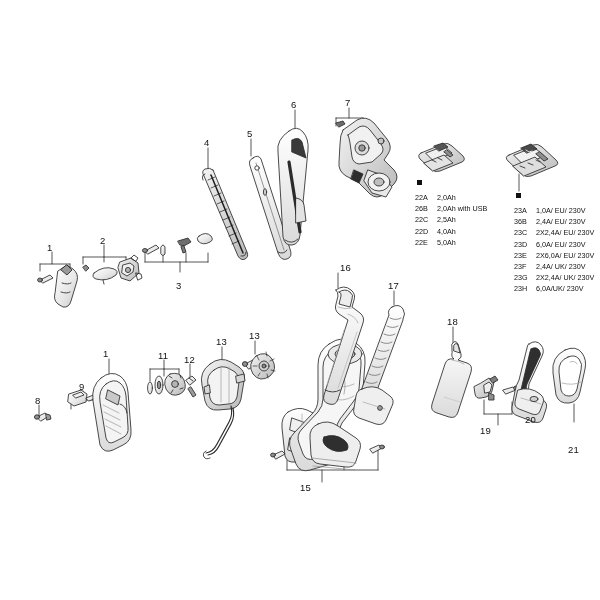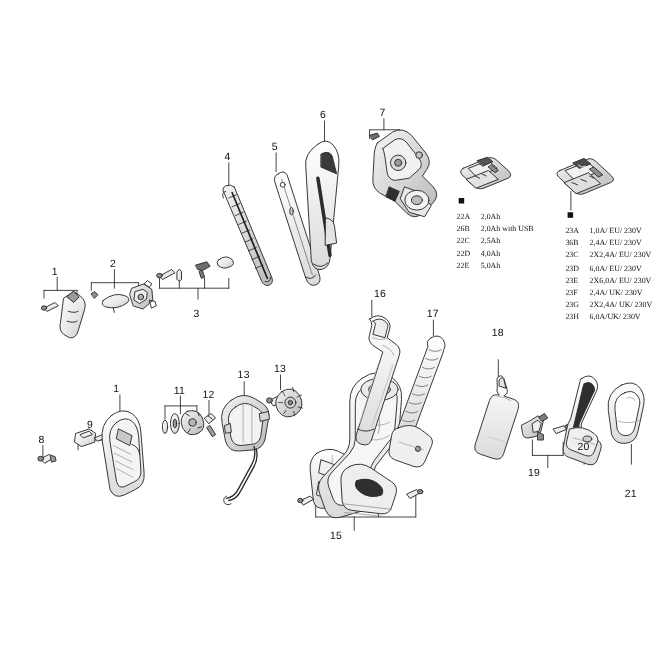--- a/index.html
+++ b/index.html
@@ -3,21 +3,21 @@
 <meta charset="utf-8">
 <style>
   html,body{margin:0;padding:0;background:#ffffff;}
   body{width:600px;height:600px;overflow:hidden;
        font-family:"Liberation Sans","DejaVu Sans",sans-serif;color:#1a1a1a;}
   #stage{position:relative;width:600px;height:600px;background:#fff;}
   svg.layer{position:absolute;left:0;top:0;width:600px;height:600px;}
   .callout{position:absolute;font-size:9.5px;color:#111;white-space:nowrap;
            letter-spacing:.2px;line-height:1;}
   .legend{position:absolute;font-size:7.2px;color:#111;line-height:11.2px;white-space:nowrap;}
-  .legend .row{display:block;font-family:Liberation Serif, serif;}
+  .legend .row{display:block;}
   .legend .code{display:inline-block;width:22px;}
   .bullet{position:absolute;width:5px;height:5px;background:#111;}
 </style>
 </head>
 <body>
 
 <div id="stage">
 
   <svg class="layer" viewBox="0 0 600 600">
     <defs>
@@ -349,23 +349,23 @@
   <div class="callout" style="left:35px;top:396px">8</div>
   <div class="callout" style="left:79px;top:382px">9</div>
   <div class="callout" style="left:103px;top:349px">1</div>
   <div class="callout" style="left:158px;top:351px">11</div>
   <div class="callout" style="left:184px;top:355px">12</div>
   <div class="callout" style="left:216px;top:337px">13</div>
   <div class="callout" style="left:249px;top:331px">13</div>
   <div class="callout" style="left:300px;top:483px">15</div>
   <div class="callout" style="left:340px;top:263px">16</div>
   <div class="callout" style="left:388px;top:281px">17</div>
-  <div class="callout" style="left:447px;top:298px">18</div>
+  <div class="callout" style="left:447px;top:317px">18</div>
   <div class="callout" style="left:480px;top:426px">19</div>
-  <div class="callout" style="left:525px;top:402px">20</div>
+  <div class="callout" style="left:525px;top:415px">20</div>
   <div class="callout" style="left:568px;top:445px">21</div>
 
   <div class="bullet" style="left:417px;top:180px"></div>
   <div class="legend" id="legend-battery" style="left:415px;top:192px">
       <span class="row"><span class="code">22A</span><span>2,0Ah</span></span>
       <span class="row"><span class="code">26B</span><span>2,0Ah with USB</span></span>
       <span class="row"><span class="code">22C</span><span>2,5Ah</span></span>
       <span class="row"><span class="code">22D</span><span>4,0Ah</span></span>
       <span class="row"><span class="code">22E</span><span>5,0Ah</span></span>
     </div>

